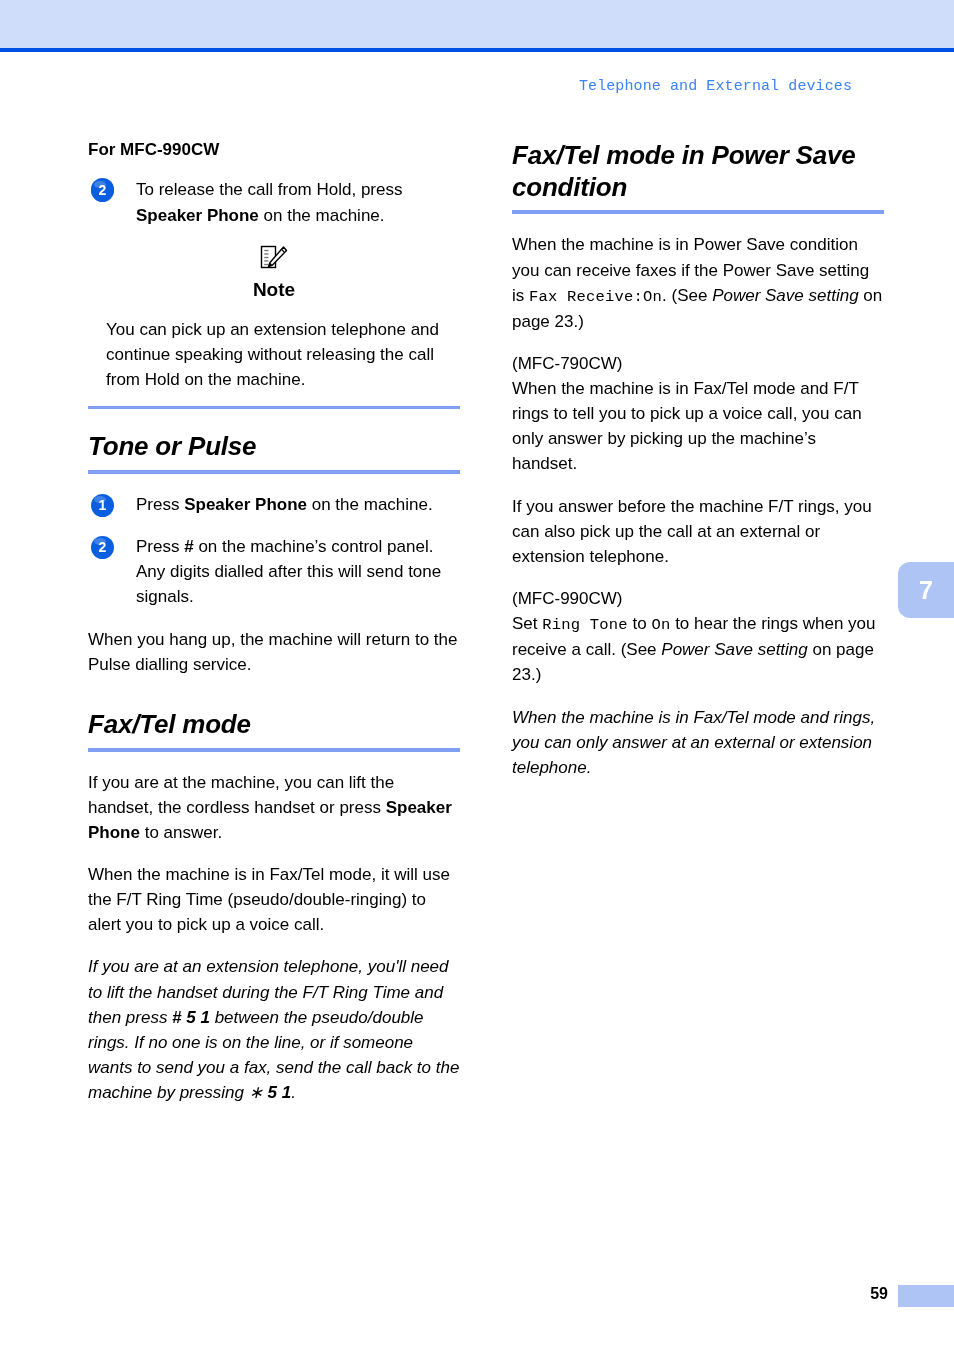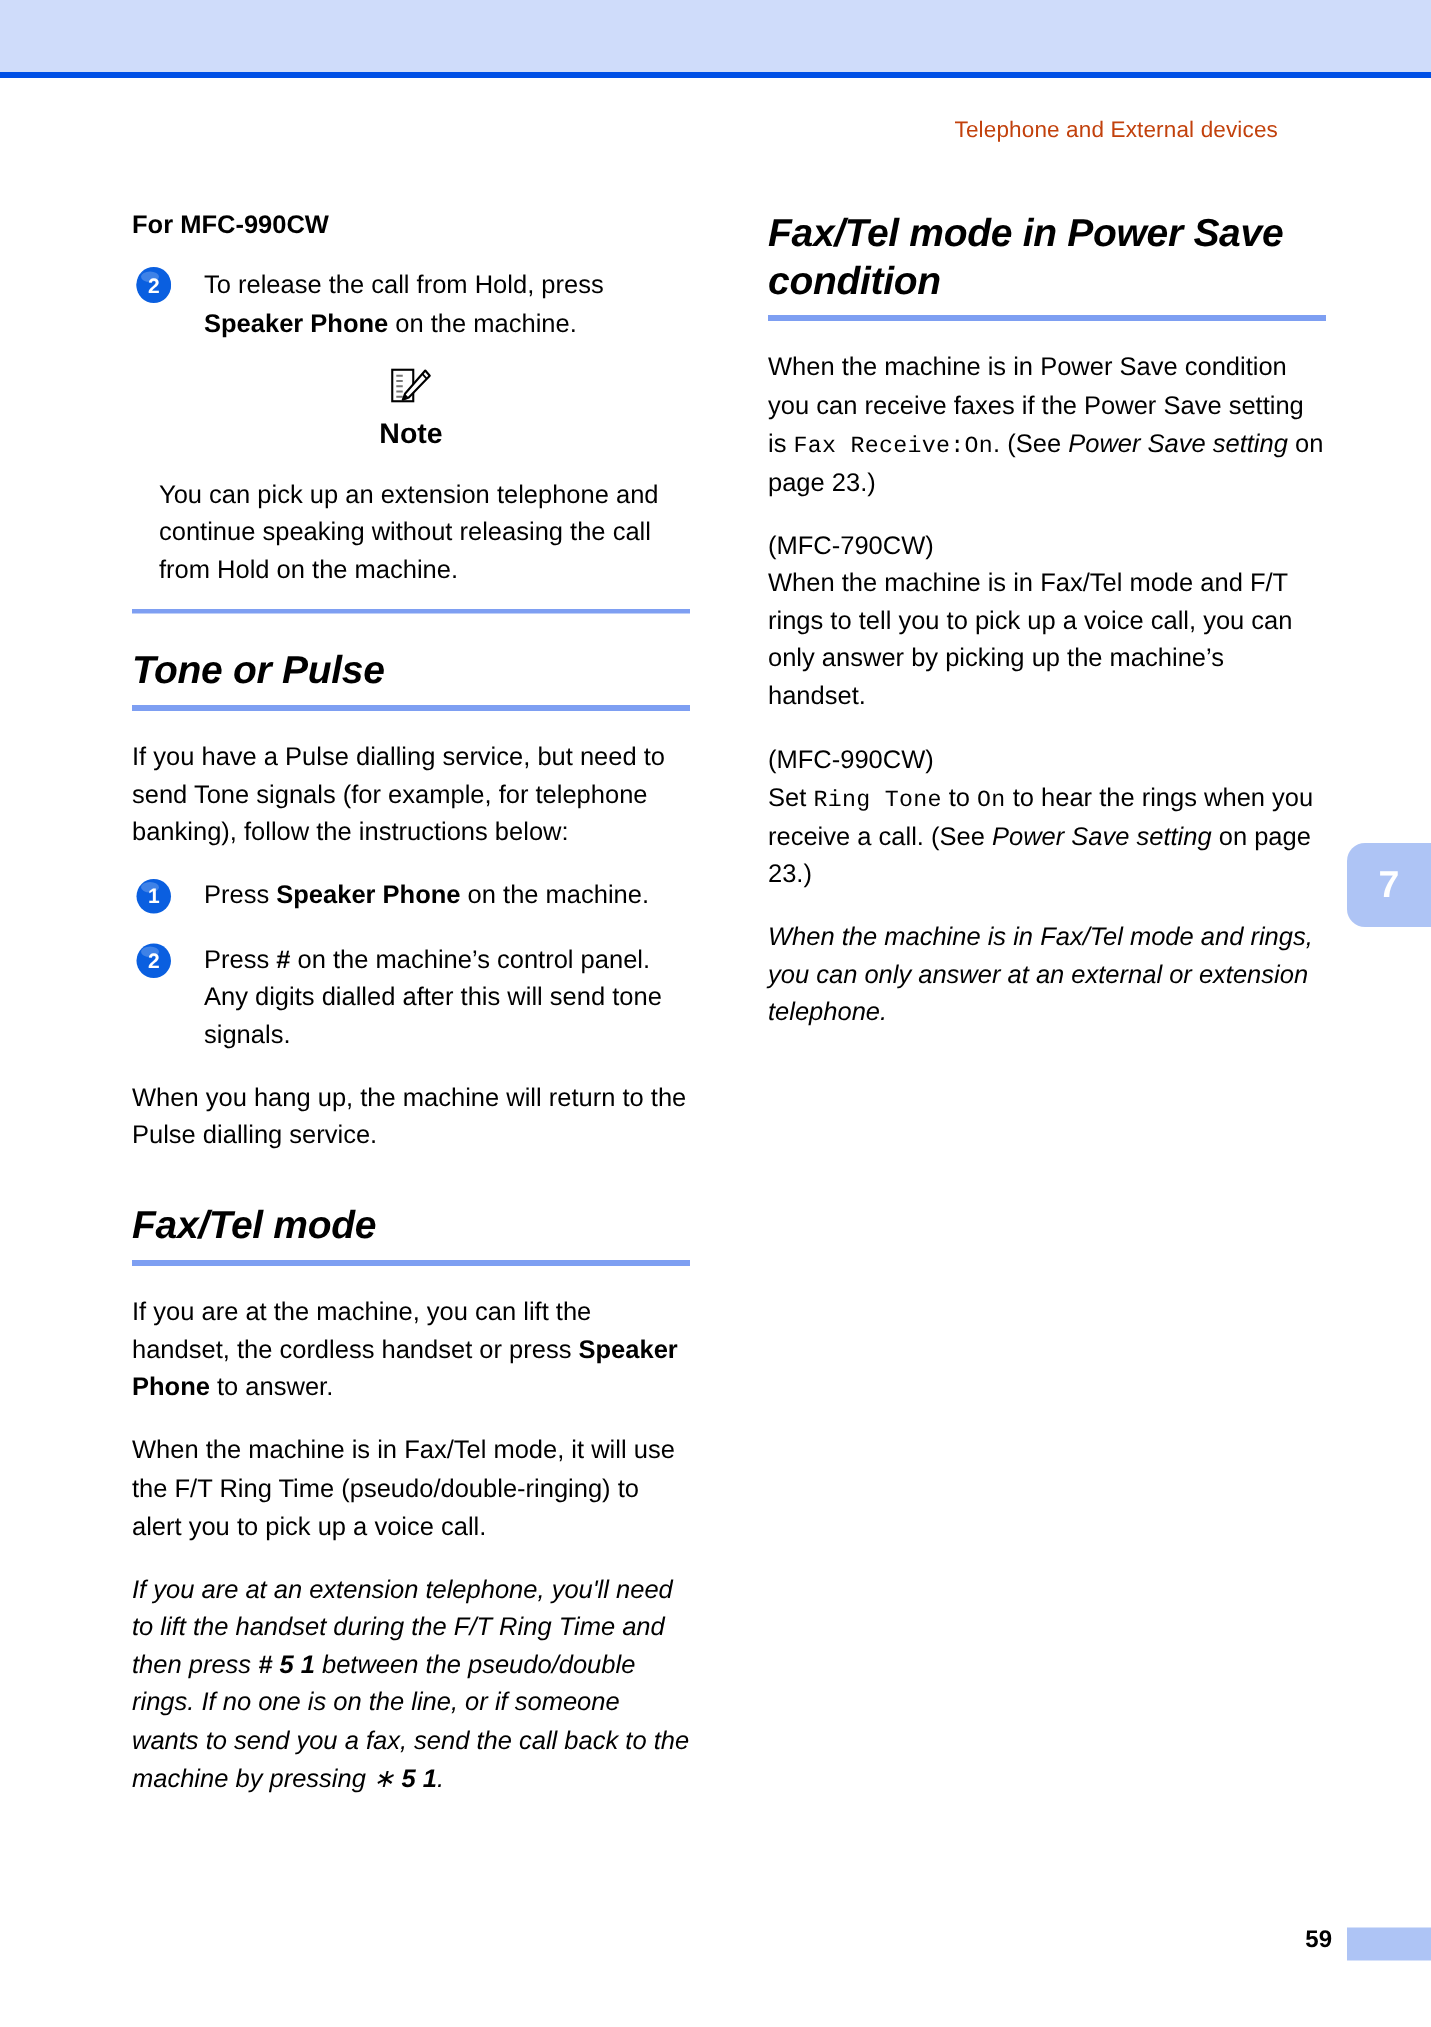--- a/index.html
+++ b/index.html
@@ -37,23 +37,24 @@
     height: 4px;
     background: #0050e6;
   }
 
   
   .running-header {
     position: absolute;
     right: 102px;
     top: 78px;
     font-size: 15px;
-    color: #c2410c;
+    color: #3b82f6;
     letter-spacing: 0.1px;
     white-space: nowrap;
+    font-family: Liberation Mono, monospace;
   }
 
   
   .col {
     position: absolute;
     top: 140px;
     width: 372px;
   }
   .col-left  { left: 88px; }
   .col-right { left: 512px; }
@@ -235,21 +236,20 @@
         <span class="note-title">Note</span>
         <span class="note-head-rule"></span>
       </div>
       <p class="note-body">You can pick up an extension telephone and continue speaking without releasing the call from Hold on the machine.</p>
       <div class="note-foot-rule"></div>
     </div>
 
     <h2 class="section">Tone or Pulse</h2>
     <div class="section-rule"></div>
 
-    <p class="body">If you have a Pulse dialling service, but need to send Tone signals (for example, for telephone banking), follow the instructions below:</p>
 
     <div class="step">
       <span class="step-badge">1</span>
       <span><span>Press </span><span class="b">Speaker Phone</span><span> on the machine.</span></span>
     </div>
 
     <div class="step">
       <span class="step-badge">2</span>
       <span><span>Press </span><span class="b">#</span><span> on the machine’s control panel. Any digits dialled after this will send tone signals.</span></span>
     </div>
@@ -272,20 +272,21 @@
     <h2 class="section">Fax/Tel mode in Power Save condition</h2>
     <div class="section-rule"></div>
 
     <p class="body"><span>When the machine is in Power Save condition you can receive faxes if the Power Save setting is </span><span class="mono">Fax Receive:On</span><span>. (See </span><span class="i">Power Save setting</span><span> on page 23.)</span></p>
 
     <p class="body">
       <span>(MFC-790CW)</span><br>
       <span>When the machine is in Fax/Tel mode and F/T rings to tell you to pick up a voice call, you can only answer by picking up the machine’s handset.</span>
     </p>
 
+    <p class="body">If you answer before the machine F/T rings, you can also pick up the call at an external or extension telephone.</p>
 
     <p class="body">
       <span>(MFC-990CW)</span><br>
       <span><span>Set </span><span class="mono">Ring Tone</span><span> to </span><span class="mono">On</span><span> to hear the rings when you receive a call. (See </span><span class="i">Power Save setting</span><span> on page 23.)</span></span>
     </p>
 
     <p class="body">When the machine is in Fax/Tel mode and rings, you can only answer at an external or extension telephone.</p>
 
   </div>
 

